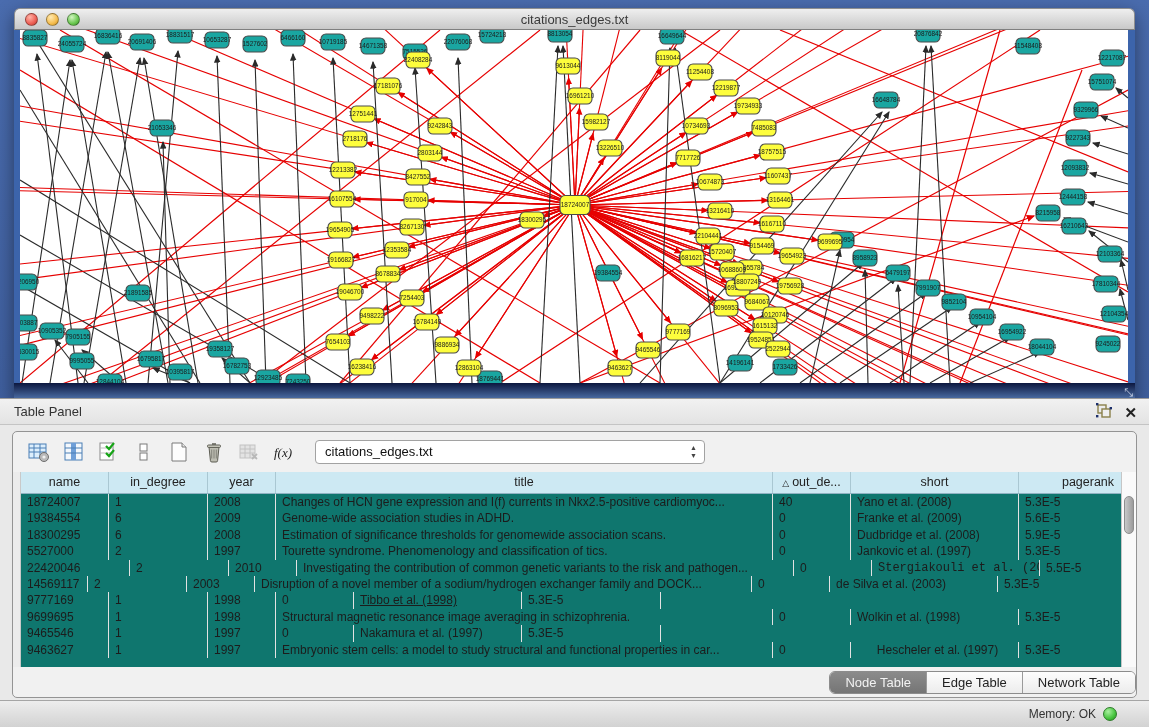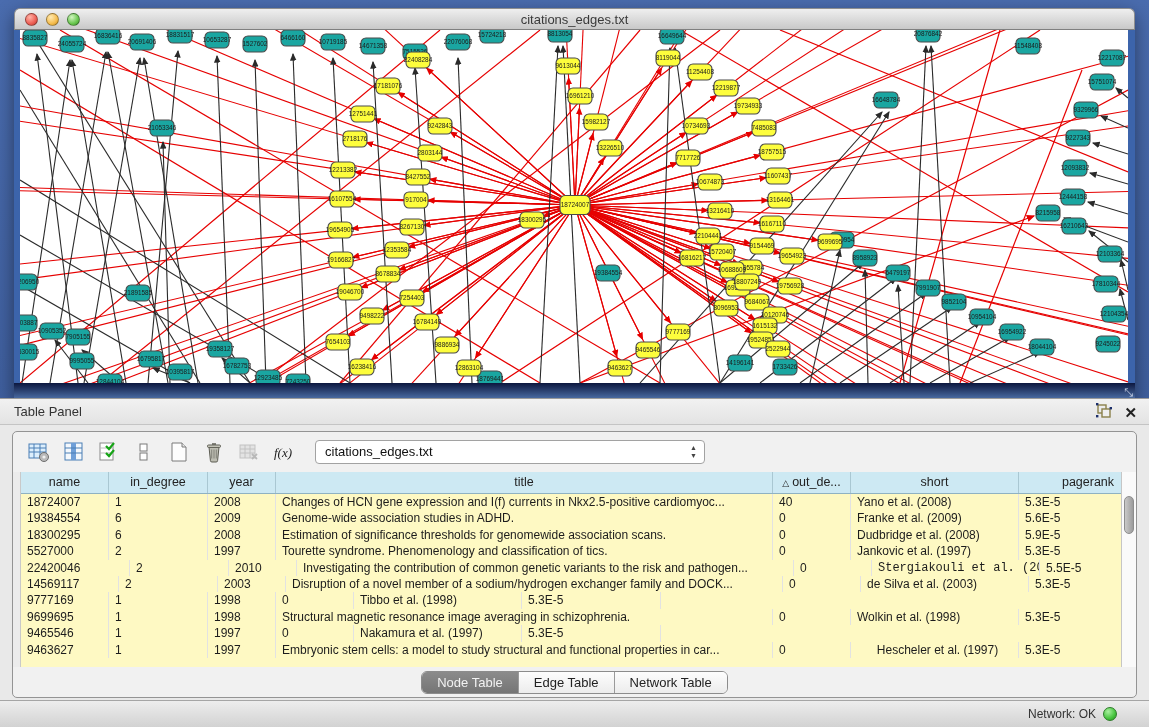--- a/index.html
+++ b/index.html
@@ -39,35 +39,35 @@
   .panel-container { position:absolute; left:12px; right:12px; top:32px; bottom:29px;
     background:#f1f1f1; border:1px solid #949494; border-radius:5px;
     display:flex; flex-direction:column; overflow:hidden; }
   .toolbar { height:40px; display:flex; align-items:center; gap:11px; padding-left:14px; flex:0 0 auto; }
   .tool-icon { width:24px; height:24px; display:flex; align-items:center; justify-content:center; }
   .combo { margin-left:8px; width:390px; height:24px; background:#fff; border:1px solid #a2a2a2;
     border-radius:4px; position:relative; font-size:13px; color:#111; line-height:22px; padding-left:9px; }
   .combo .steppers { position:absolute; right:7px; top:3px; font-size:7px; color:#444;
     line-height:8px; text-align:center; }
 
-  .table-area { flex:1 1 auto; display:flex; background:#fef9c3; overflow:hidden; position:relative; }
+  .table-area { flex:1 1 auto; display:flex; background:#0f766e; overflow:hidden; position:relative; }
   .gutter { width:8px; background:#ececec; border-right:1px solid #c9c9c9; flex:0 0 auto; }
   .grid { flex:1 1 auto; overflow:hidden; }
   .thead { display:flex; height:22px; background:#cde9f3; border-bottom:1px solid #8fb2c2; }
   .th { font-size:12.5px; color:#222; text-align:center; line-height:21px;
     border-right:1px solid #a9c7d2; overflow:hidden; white-space:nowrap; flex:0 0 auto; }
   .th .sort-tri { font-size:9px; margin-right:3px; }
   .trow { display:flex; height:16.4px; }
   .td { font-size:12px; color:#1c1c1c; line-height:16px; padding-left:6px;
     border-right:1px solid #e2e2e2; overflow:hidden; white-space:nowrap; flex:0 0 auto; }
   .vscroll { width:15px; flex:0 0 auto; background:#fafafa; border-left:1px solid #c6c6c6; position:relative; }
   .vthumb { position:absolute; top:24px; left:2px; width:10px; height:38px; border-radius:6px;
     background:linear-gradient(90deg,#c9c9c9,#9b9b9b); border:1px solid #8d8d8d; }
 
-  .tabs-row { flex:0 0 30px; display:flex; align-items:center; justify-content:center; }
+  .tabs-row { flex:0 0 30px; display:flex; align-items:center; justify-content:flex-end; }
   .segmented { display:inline-flex; border:1px solid #8c8c8c; border-radius:6px; overflow:hidden;
     background:#fff; }
   .segment { font-size:13px; padding:3px 15px; color:#222;
     background:linear-gradient(#fdfdfd,#ececec); border-right:1px solid #9a9a9a; }
   .segment:last-child { border-right:none; }
   .segment.active { background:linear-gradient(#8b8b8b,#757575); color:#f2f2f2; }
 
   .statusbar { position:absolute; bottom:0; left:0; right:0; height:27px;
     background:linear-gradient(#ededed,#d2d2d2); border-top:1px solid #a5a5a5;
     display:flex; align-items:center; justify-content:flex-end; padding-right:32px; gap:7px; }
@@ -903,34 +903,34 @@
             <div class="trow">
               <div class="td" style="width: 109px;">22420046</div>
               <div class="td" style="width: 99px;">2</div>
               <div class="td" style="width: 68px;">2010</div>
               <div class="td" style="width: 497px;">Investigating the contribution of common genetic variants to the risk and pathogen...</div>
               <div class="td" style="width: 78px;">0</div>
               <div class="td" style="width: 168px; font-family: Liberation Mono, monospace;">Stergiakouli et al. (2012)</div>
               <div class="td" style="width: 139px;">5.5E-5</div>
             </div>
             <div class="trow">
-              <div class="td" style="width: 98px;">14569117</div>
+              <div class="td" style="width: 67px;">14569117</div>
               <div class="td" style="width: 99px;">2</div>
               <div class="td" style="width: 68px;">2003</div>
               <div class="td" style="width: 497px;">Disruption of a novel member of a sodium/hydrogen exchanger family and DOCK...</div>
               <div class="td" style="width: 78px;">0</div>
               <div class="td" style="width: 168px;">de Silva et al. (2003)</div>
               <div class="td" style="width: 139px;">5.3E-5</div>
             </div>
             <div class="trow">
               <div class="td" style="width: 88px;">9777169</div>
               <div class="td" style="width: 99px;">1</div>
               <div class="td" style="width: 68px;">1998</div>
               <div class="td" style="width: 78px;">0</div>
-              <div class="td" style="width: 168px;">Tibbo et al. (1998)</div>
+              <div class="td" style="width: 168px; text-decoration: underline;">Tibbo et al. (1998)</div>
               <div class="td" style="width: 139px;">5.3E-5</div>
             </div>
             <div class="trow">
               <div class="td" style="width: 88px;">9699695</div>
               <div class="td" style="width: 99px;">1</div>
               <div class="td" style="width: 68px;">1998</div>
               <div class="td" style="width: 497px;">Structural magnetic resonance image averaging in schizophrenia.</div>
               <div class="td" style="width: 78px;">0</div>
               <div class="td" style="width: 168px;">Wolkin et al. (1998)</div>
               <div class="td" style="width: 139px;">5.3E-5</div>
@@ -962,16 +962,16 @@
     <div class="tabs-row">
       <div class="segmented" id="tabs">
           <span class="segment active">Node Table</span>
           <span class="segment">Edge Table</span>
           <span class="segment">Network Table</span>
         </div>
     </div>
   </div>
 
   <div class="statusbar">
-    <span class="mem-label">Network: OK</span>
+    <span class="mem-label">Memory: OK</span>
     <span class="mem-dot"></span>
   </div>
 </div>
 
 </body></html>

